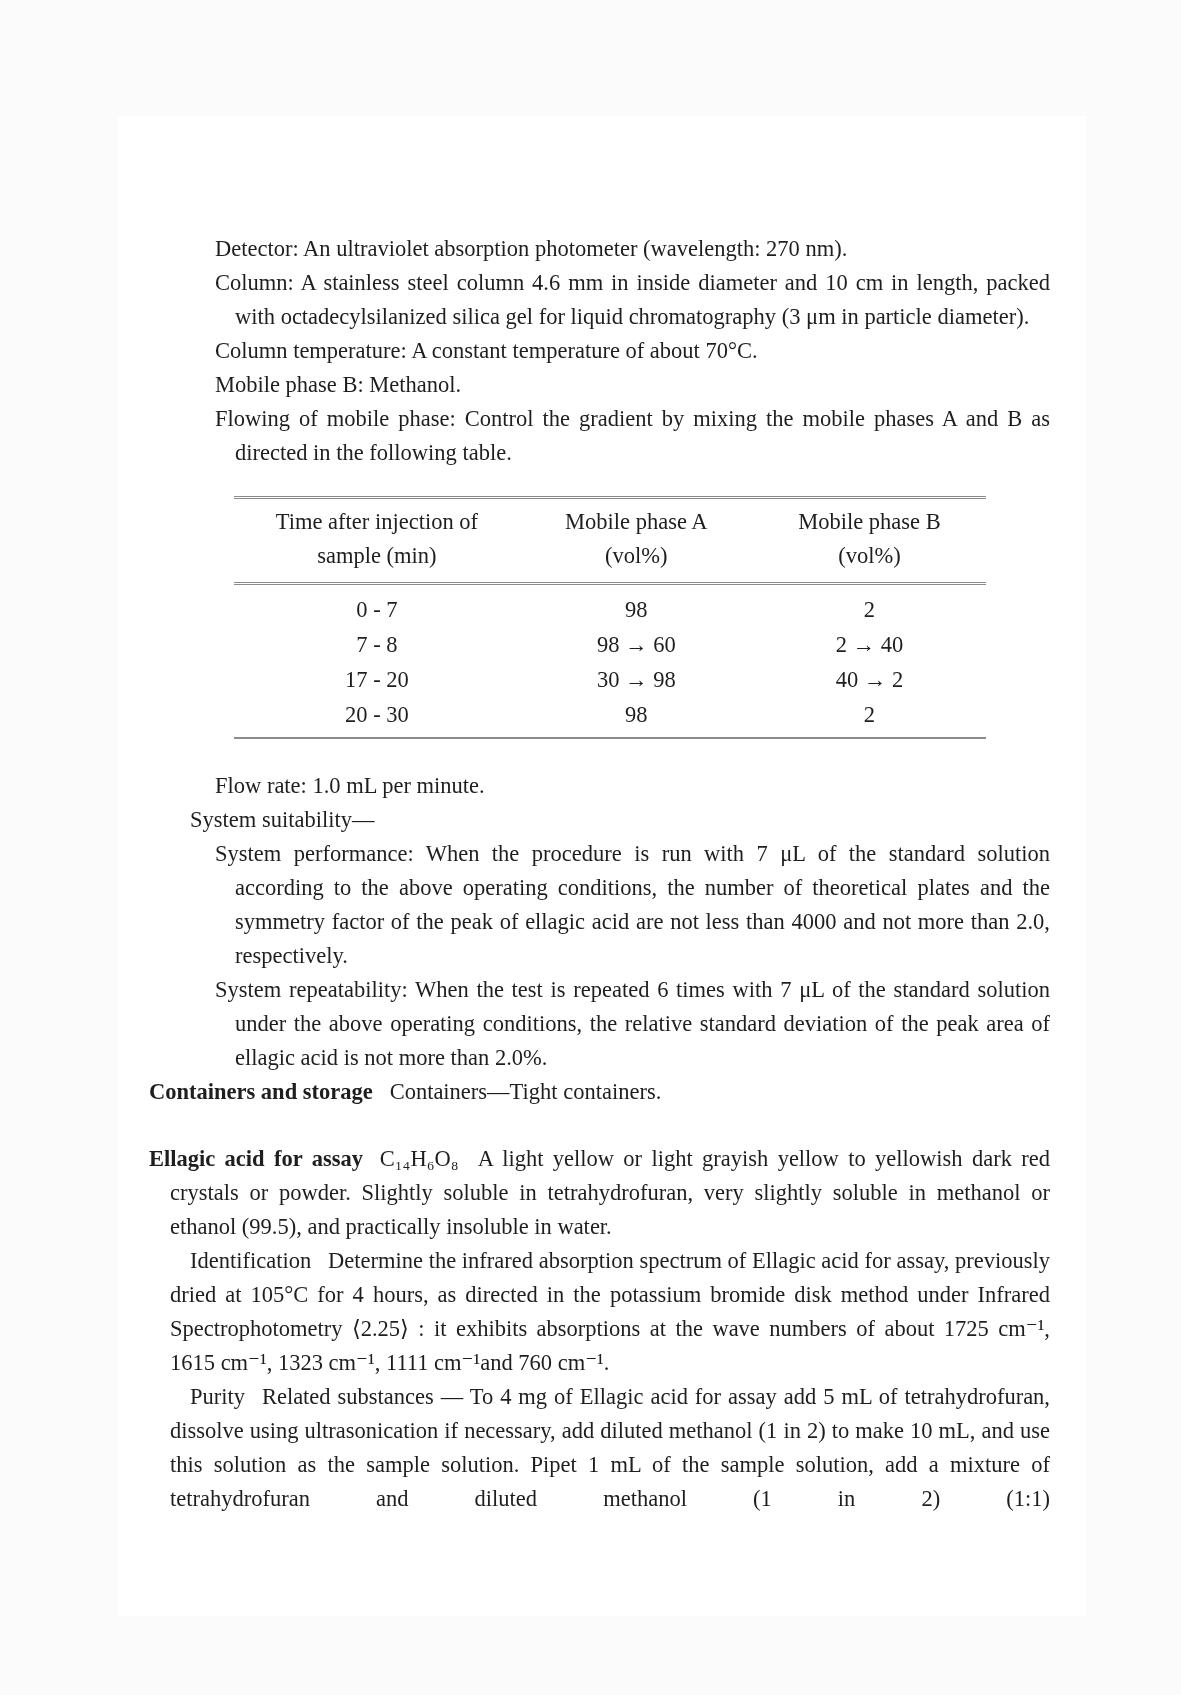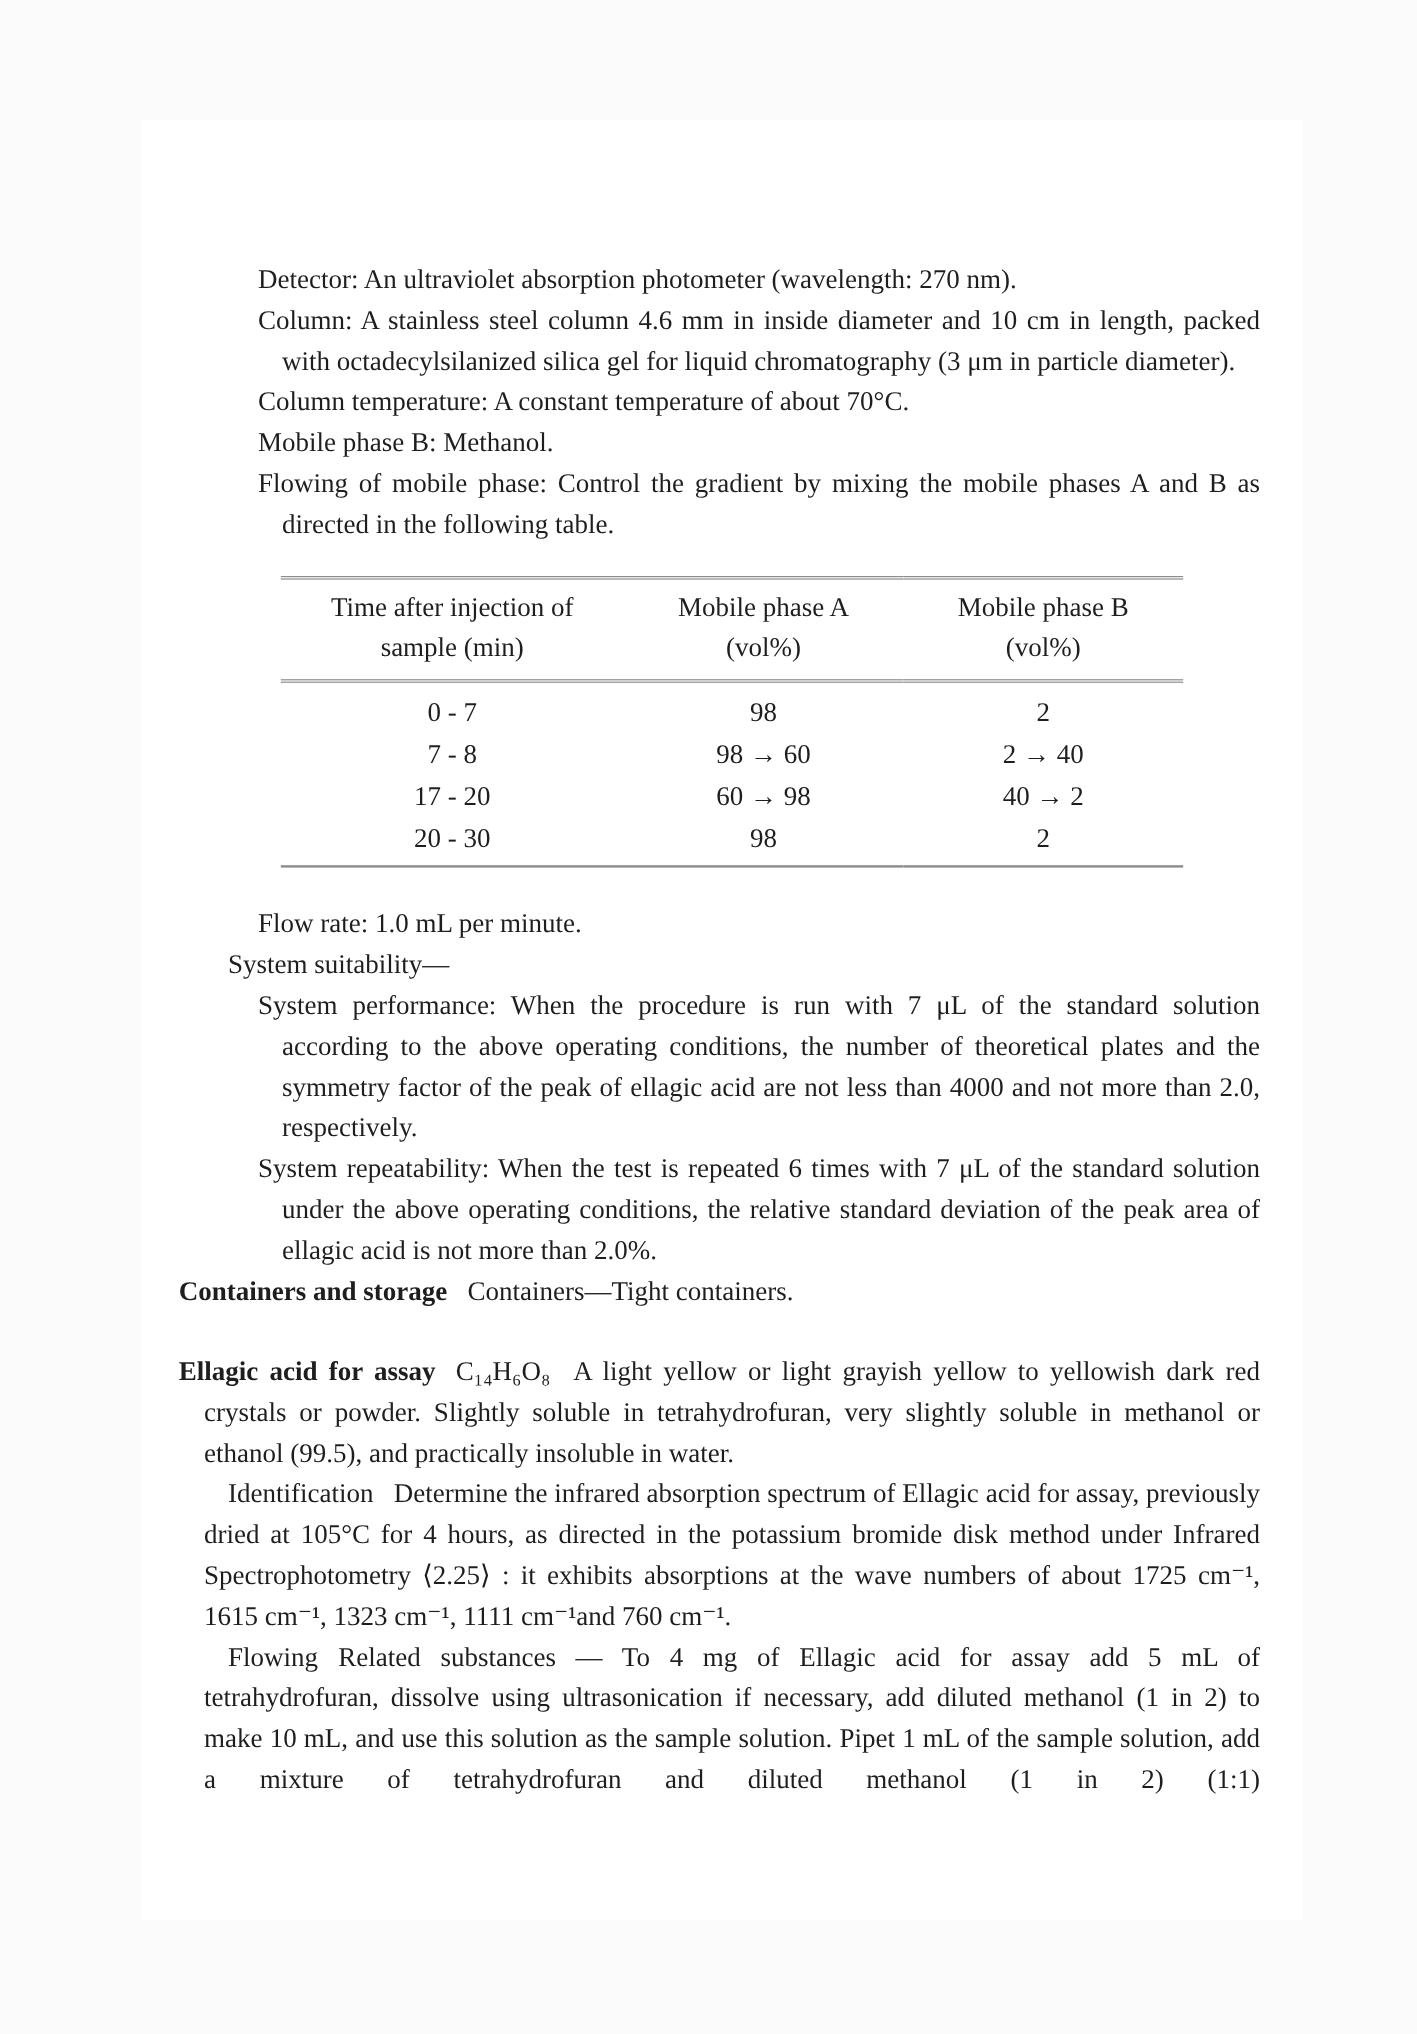--- a/index.html
+++ b/index.html
@@ -5,21 +5,21 @@
   html, body { margin: 0; padding: 0; }
   body {
     width: 1181px; height: 1695px;
     background: #fbfbfb;
     position: relative;
     overflow: hidden;
     font-family: "Liberation Serif", "DejaVu Serif", serif;
   }
   .page {
     position: absolute;
-    left: 118px; top: 100px;
+    left: 118px; top: 116px;
     width: 968px; min-height: 1500px;
     background: #ffffff;
     box-sizing: border-box;
     padding: 116px 36px 14px 0;
     color: #1e1e1e;
     font-size: 22.5px;
     line-height: 34px;
     text-align: justify;
   }
   p { margin: 0; }
@@ -93,21 +93,21 @@
         <td>98</td>
         <td>2</td>
       </tr>
       <tr>
         <td>7 - 8</td>
         <td>98 → 60</td>
         <td>2 → 40</td>
       </tr>
       <tr>
         <td>17 - 20</td>
-        <td>60 → 98</td>
+        <td>30 → 98</td>
         <td>40 → 2</td>
       </tr>
       <tr>
         <td>20 - 30</td>
         <td>98</td>
         <td>2</td>
       </tr>
     </tbody>
   </table>
 
@@ -122,16 +122,16 @@
 
   <p class="entry gap-top">
     <span class="bold lead">Ellagic acid for assay</span><span class="formula">C₁₄H₆O₈</span><span>A light yellow or light grayish yellow to yellowish dark red crystals or powder. Slightly soluble in tetrahydrofuran, very slightly soluble in methanol or ethanol (99.5), and practically insoluble in water.</span>
   </p>
 
   <p class="sub">
     <span class="italic lead">Identification</span><span>Determine the infrared absorption spectrum of Ellagic acid for assay, previously dried at 105°C for 4 hours, as directed in the potassium bromide disk method under Infrared Spectrophotometry ⟨</span><span class="italic">2.25</span><span>⟩ : it exhibits absorptions at the wave numbers of about 1725 cm⁻¹, 1615 cm⁻¹, 1323 cm⁻¹, 1111 cm⁻¹and 760 cm⁻¹.</span>
   </p>
 
   <p class="sub cont-page">
-    <span class="italic lead">Flowing</span><span>Related substances — To 4 mg of Ellagic acid for assay add 5 mL of tetrahydrofuran, dissolve using ultrasonication if necessary, add diluted methanol (1 in 2) to make 10 mL, and use this solution as the sample solution. Pipet 1 mL of the sample solution, add a mixture of tetrahydrofuran and diluted methanol (1 in 2) (1:1)</span>
+    <span class="italic lead">Purity</span><span>Related substances — To 4 mg of Ellagic acid for assay add 5 mL of tetrahydrofuran, dissolve using ultrasonication if necessary, add diluted methanol (1 in 2) to make 10 mL, and use this solution as the sample solution. Pipet 1 mL of the sample solution, add a mixture of tetrahydrofuran and diluted methanol (1 in 2) (1:1)</span>
   </p>
 
 </div>
 
 </body></html>

